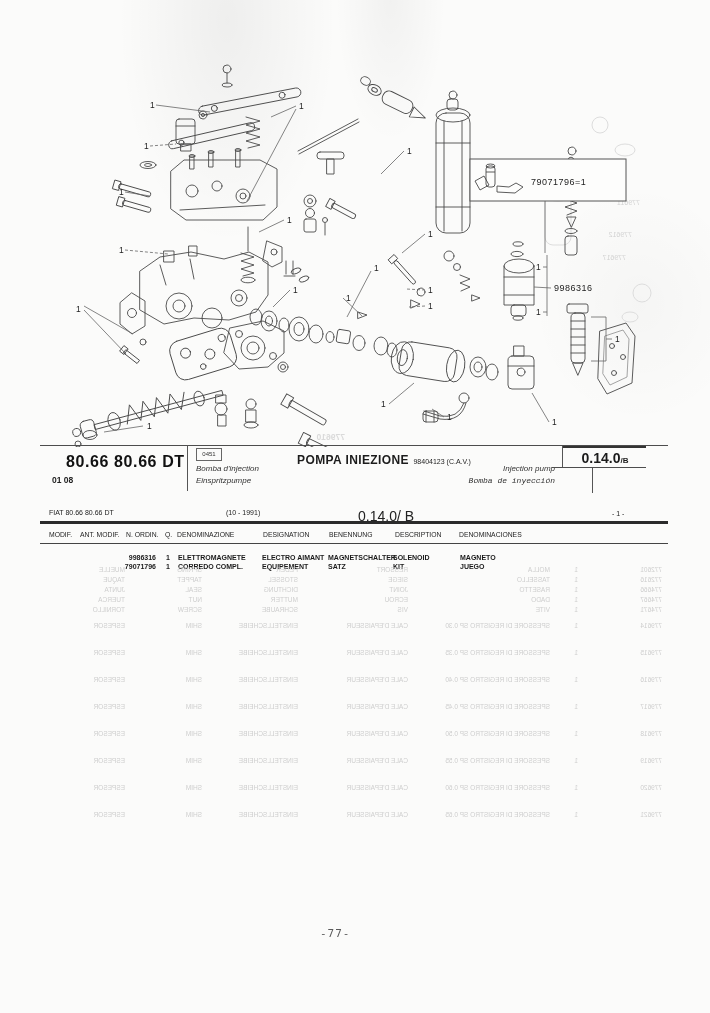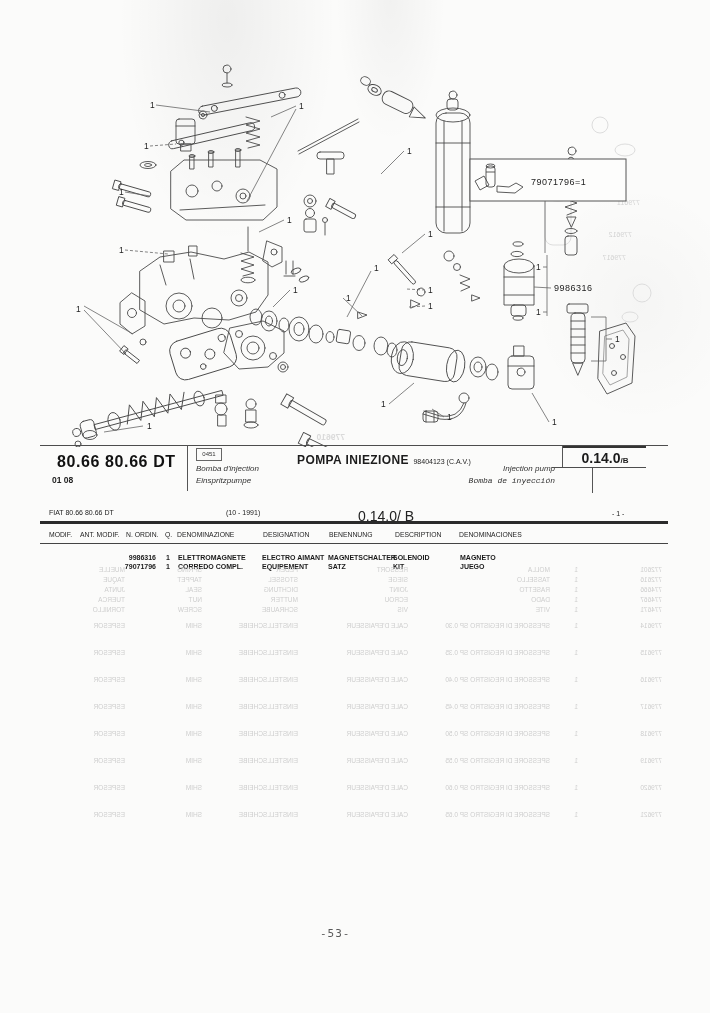--- a/index.html
+++ b/index.html
@@ -9,21 +9,21 @@
     background:
       radial-gradient(ellipse at 32% 2%, rgba(0,0,0,.05), transparent 16%),
       radial-gradient(ellipse at 55% 0%, rgba(0,0,0,.04), transparent 10%),
       radial-gradient(ellipse at 90% 30%, rgba(0,0,0,.025), transparent 12%),
       #fbfbfa;
   }
   .abs{position:absolute;}
   .hline{position:absolute;background:#4d4d4d;height:1px;}
   .vline{position:absolute;background:#555;width:1px;}
   
-  .model{font-size:16px;font-weight:bold;letter-spacing:.6px;color:#111;white-space:nowrap;}
+  .model{font-size:16px;font-weight:bold;letter-spacing:.6px;color:#111;white-space:nowrap;margin-left:9px;}
   .model-sub{font-size:8.5px;font-weight:bold;color:#222;}
   .codebox{width:24px;height:11px;border:1px solid #666;font-size:6px;line-height:11px;text-align:center;color:#333;}
   .title-it{font-size:12px;font-weight:bold;letter-spacing:.4px;white-space:nowrap;}
   .title-ref{font-size:7px;font-weight:normal;letter-spacing:0;}
   .sub-lang{font-size:8px;font-style:italic;color:#333;white-space:nowrap;}
   .code-big{font-size:14px;font-weight:bold;white-space:nowrap;}
   .code-suf{font-size:8px;font-weight:bold;}
   
   .t7{font-size:7px;color:#222;white-space:nowrap;}
   .t8{font-size:14px;color:#222;white-space:nowrap;}
@@ -554,13 +554,13 @@
       <span style="left: 8px;">779621</span>
       <span style="left: 92px;">1</span>
       <span style="left: 120px;">SPESSORE DI REGISTRO SP 0.65</span>
       <span style="left: 262px;">CALE D'EPAISSEUR</span>
       <span style="left: 372px;">EINSTELLSCHEIBE</span>
       <span style="left: 468px;">SHIM</span>
       <span style="left: 545px;">ESPESOR</span>
     </div>
   </div>
 
-<div class="abs footer-page" style="left:320px;top:927px;">-53-</div>
+<div class="abs footer-page" style="left:320px;top:927px;">-77-</div>
 
 </body></html>

